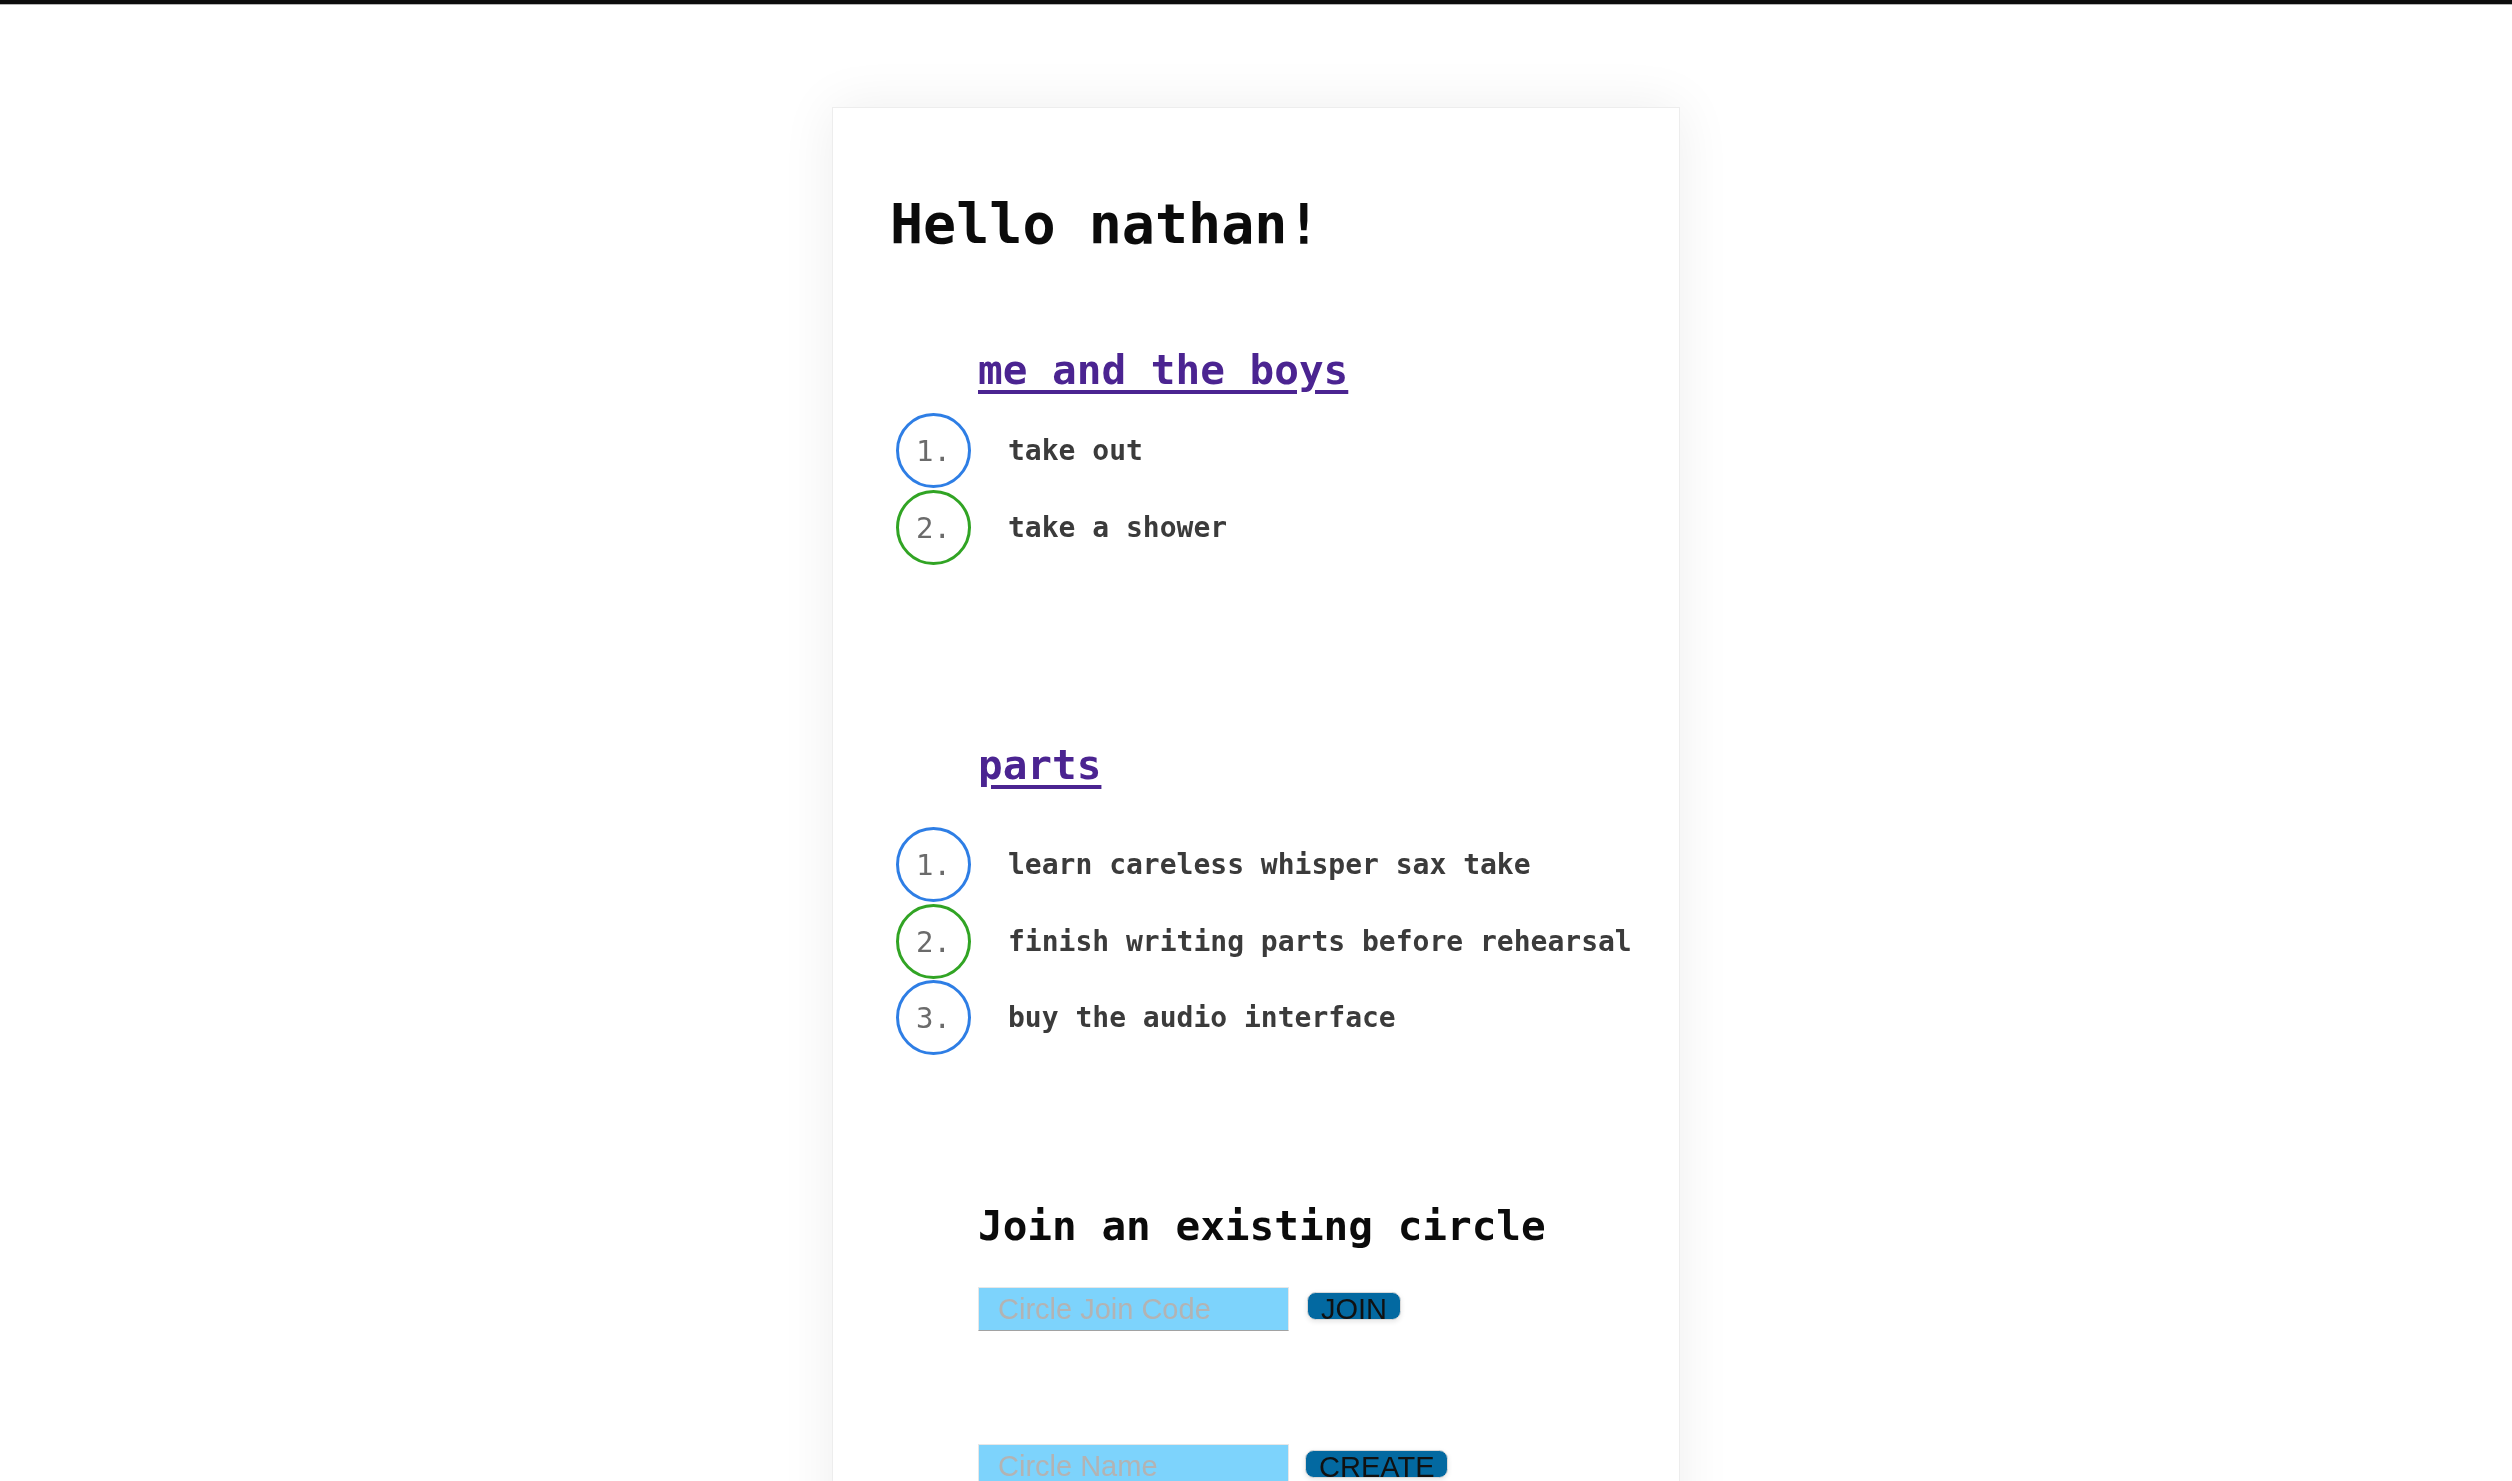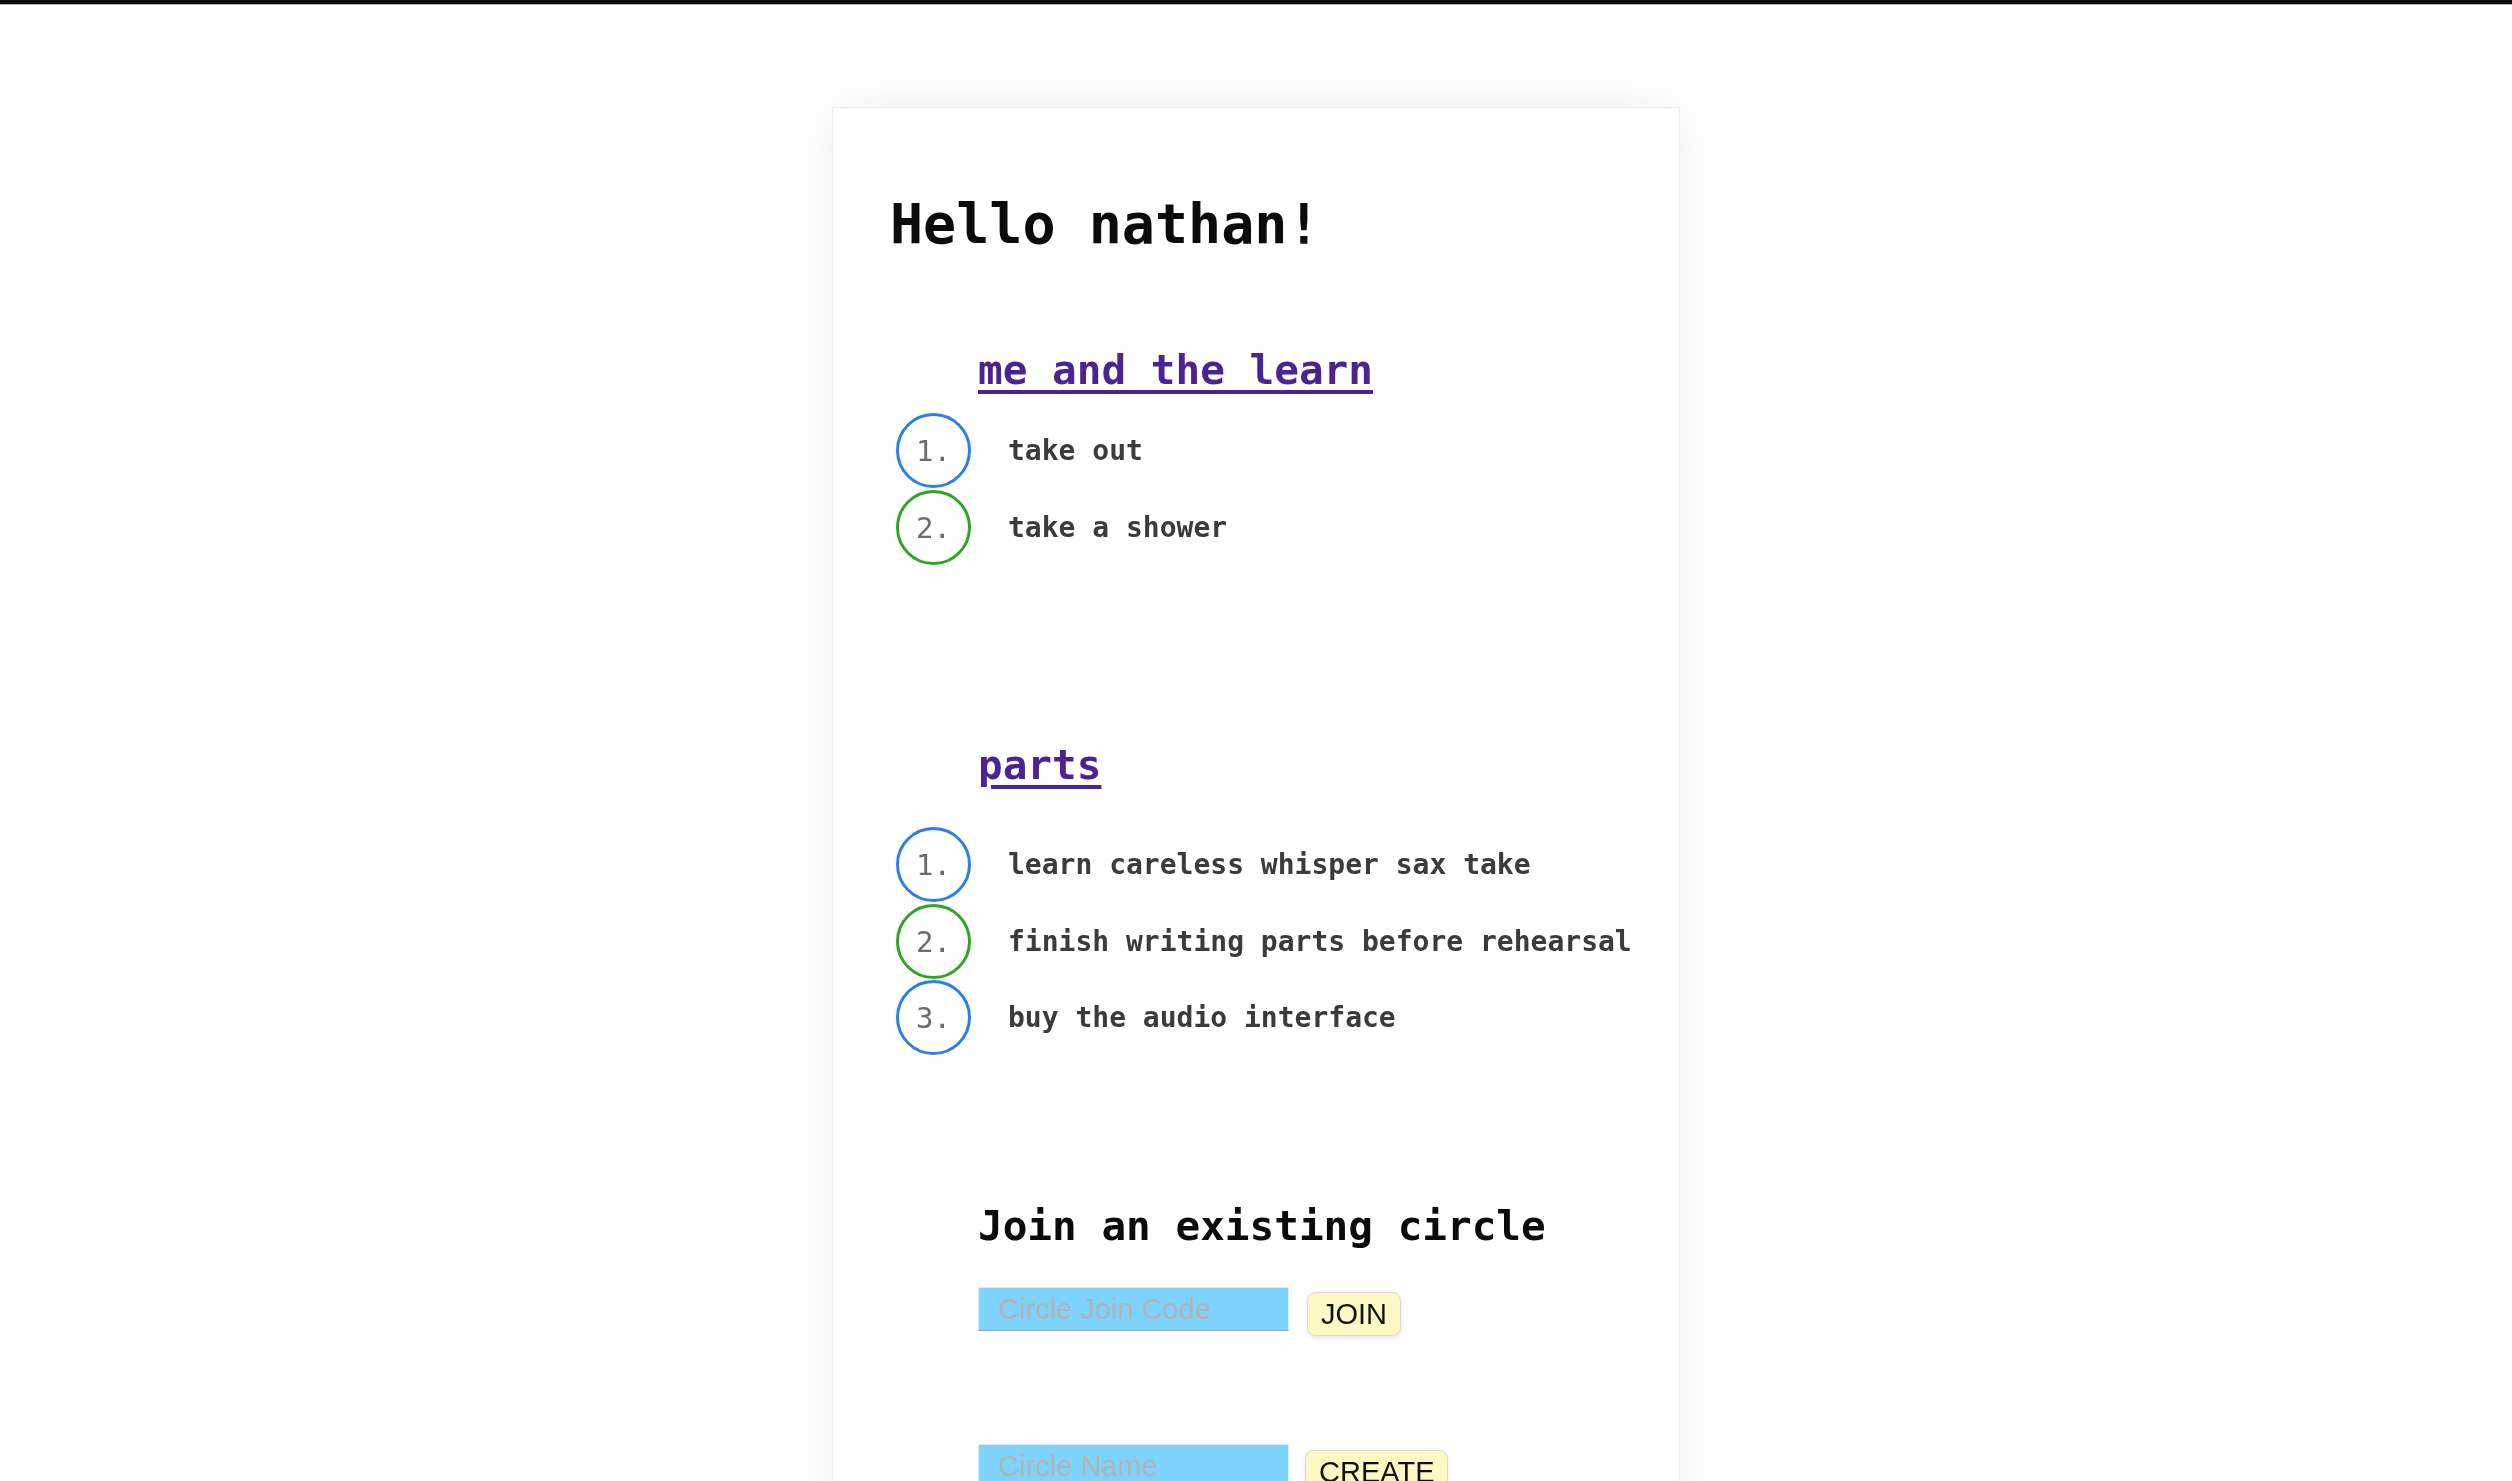--- a/index.html
+++ b/index.html
@@ -45,38 +45,38 @@
 
   .txt-input { position:absolute; left:145px; width:311px; height:44px;
                background:#7dd3fc; border:0.9px solid #e7e7e7;
                border-bottom:1.7px solid #a2a2a2;
                font-family:"Liberation Sans", sans-serif; font-size:29px;
                color:#333; padding:0 0 0 19px; outline:none; }
   .txt-input::placeholder { color:#b3b3b3; }
   .join-input   { top:1179px; }
   .create-input { top:1336px; }
 
-  .btn { position:absolute; height:44px; background:#fef9c3;
+  .btn { position:absolute; height:28px; background:#0369a1;
          border:0.9px solid #d9d9d9; border-radius:8.7px;
          font-family:"Liberation Sans", sans-serif; font-size:29px; color:#111;
          line-height:33px; padding:0 13px; cursor:pointer;
          box-shadow:0 1.7px 5.2px rgba(0,0,0,0.10); white-space:nowrap; }
   .join-btn   { left:474px; top:1184px; }
   .create-btn { left:472px; top:1342px; }
 </style>
 </head>
 <body>
 
 <div class="topbar"></div>
 
 <div class="card">
 
   <h1 class="hello">Hello nathan!</h1>
 
-  <a class="group-link g1">me and the learn</a>
+  <a class="group-link g1">me and the boys</a>
 
   <div class="row r11">
     <div class="badge blue">1.</div>
     <div class="item-text">take out</div>
   </div>
   <div class="row r12">
     <div class="badge green">2.</div>
     <div class="item-text">take a shower</div>
   </div>
 

